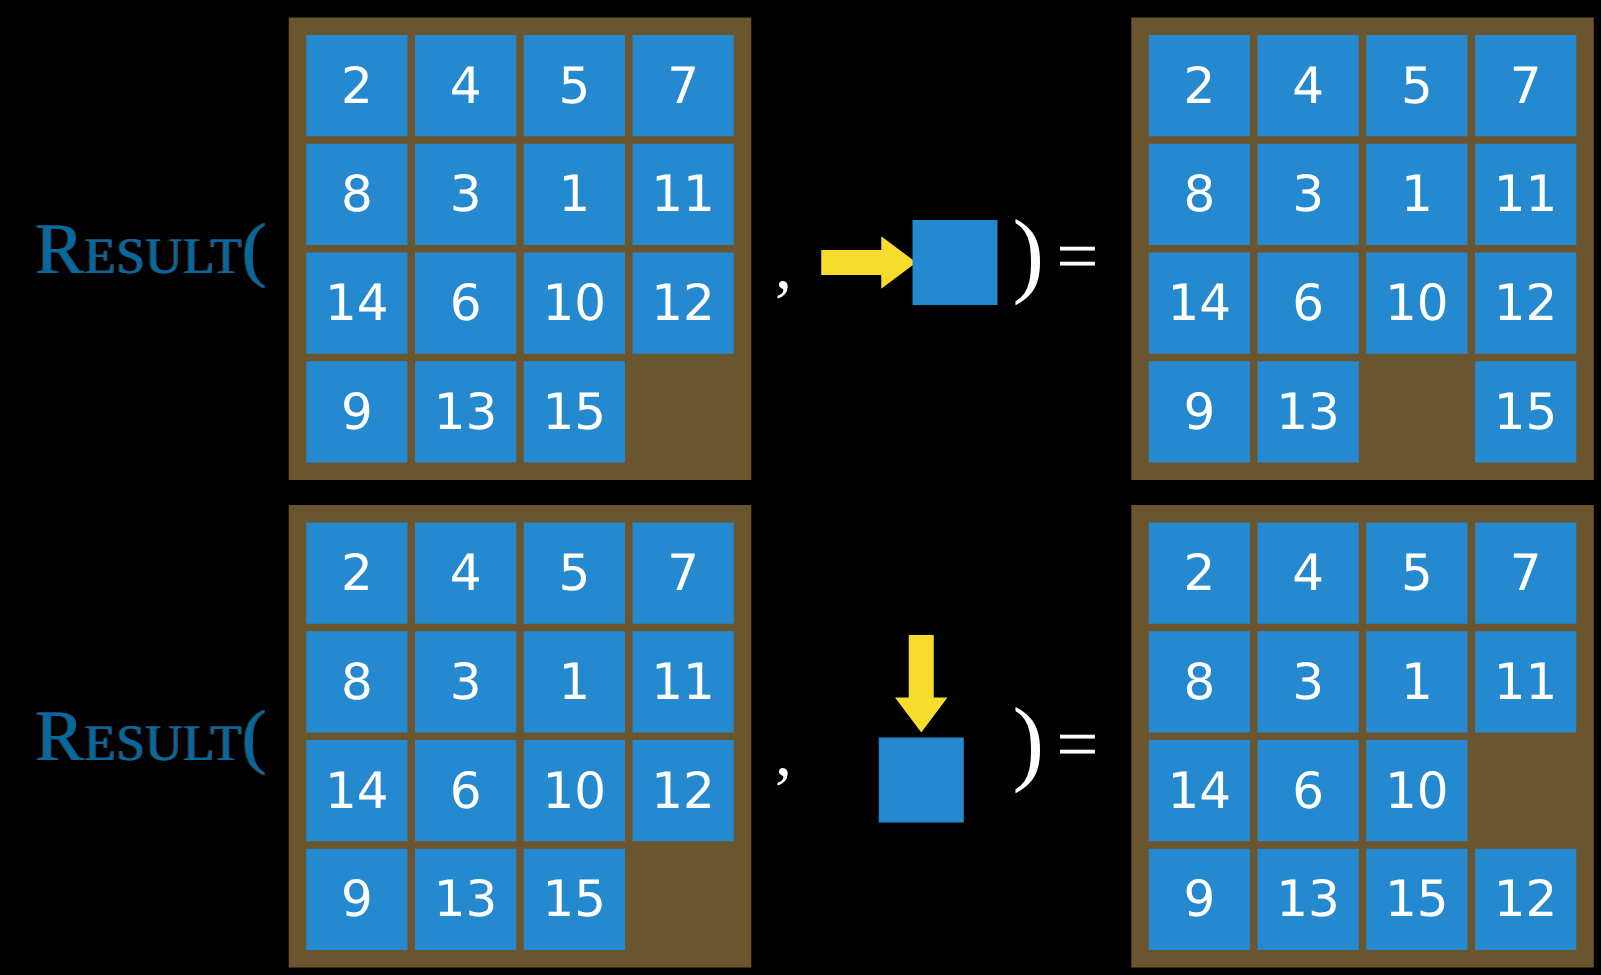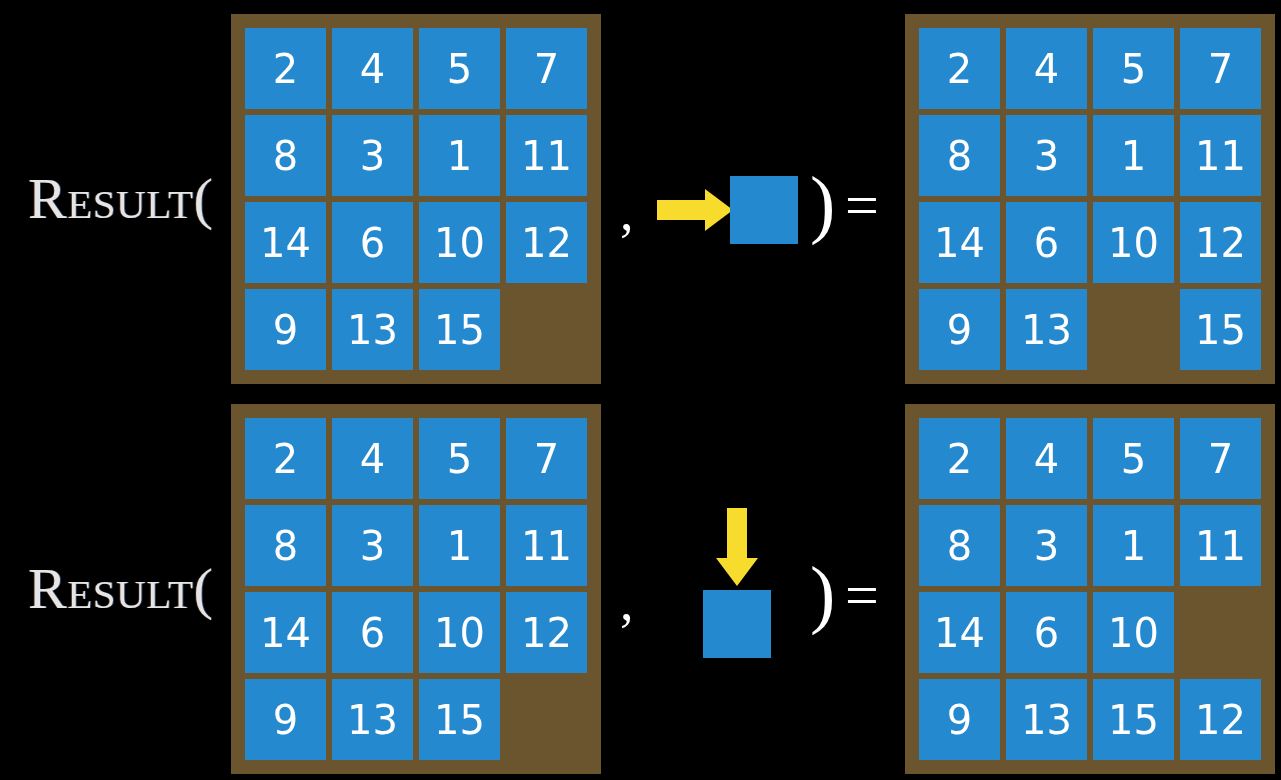--- a/index.html
+++ b/index.html
@@ -17,21 +17,21 @@
     position: relative;
     width: 1281px;
     height: 780px;
     background: #000000;
   }
 
   
   .result-label {
     position: absolute;
     font-family: "Liberation Serif", "DejaVu Serif", serif;
-    color: #e5e5e5;
+    color: #0369a1;
     font-variant: small-caps;
     font-size: 58px;
     line-height: 1;
     letter-spacing: 0.5px;
     white-space: nowrap;
     text-shadow: 1px 0 0 rgba(90,130,190,0.55), -1px 0 0 rgba(160,90,40,0.35);
   }
 
   
   .board {

